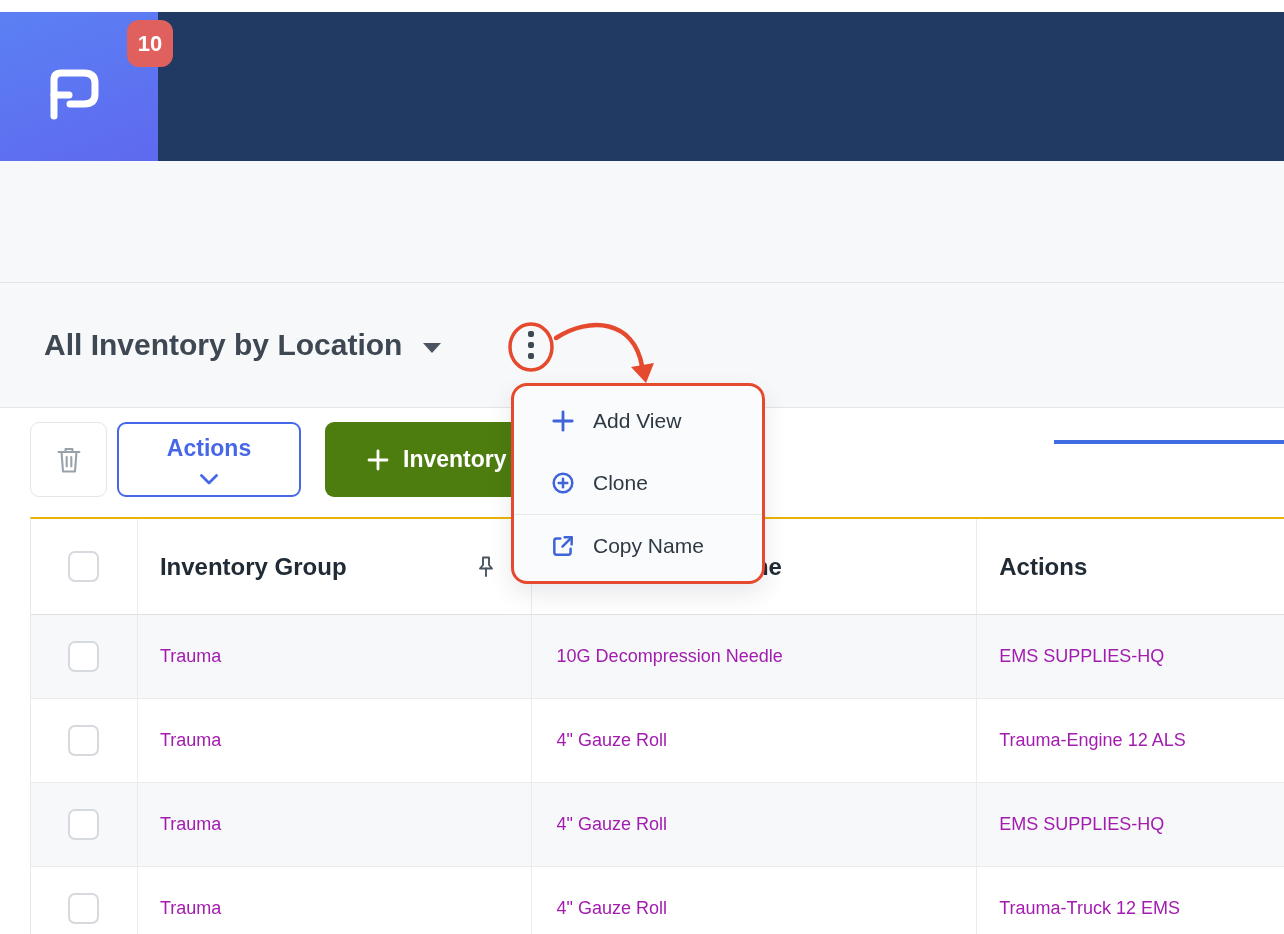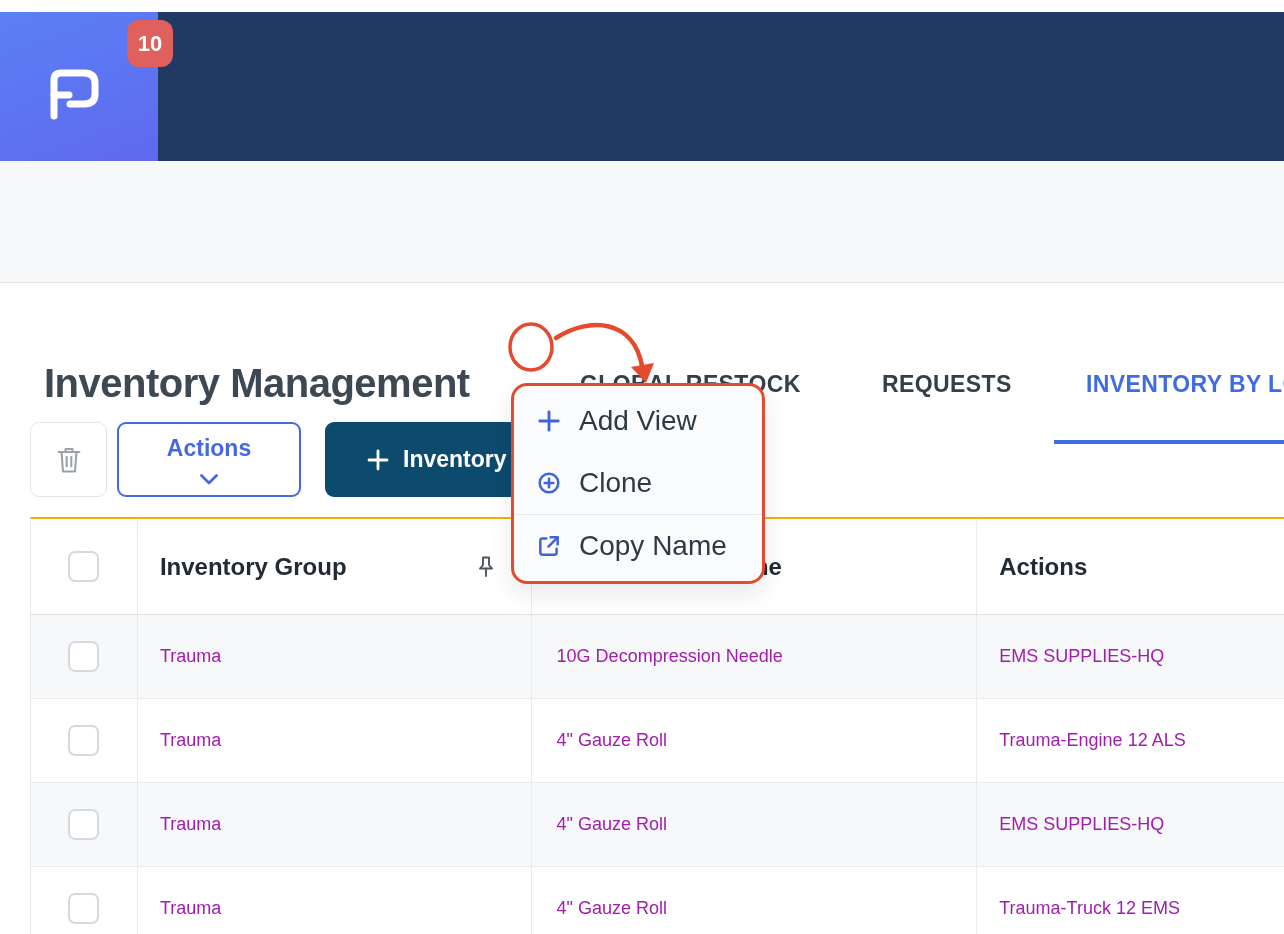--- a/index.html
+++ b/index.html
@@ -37,21 +37,21 @@
   .kebab{ position:absolute; left:519px; top:0; height:124px; width:24px; display:flex;
     flex-direction:column; align-items:center; justify-content:center; gap:5px; cursor:pointer; }
   .kebab .dot{ width:6px; height:6px; border-radius:2px; background:#3e4853; }
 
   
   .btn{ position:absolute; top:422px; height:75px; border-radius:9px; display:flex;
     align-items:center; justify-content:center; cursor:pointer; }
   .trash-btn{ left:30px; width:77px; background:#fff; border:1px solid #e3e6e9; }
   .actions-btn{ left:117px; width:184px; background:#fff; border:2px solid #4667e8;
     color:#4667e8; font-size:23px; font-weight:700; gap:12px;flex-direction:column; }
-  .inventory-btn{ left:325px; width:232px; background:#0c4a6e; color:#fff; font-size:23px;
+  .inventory-btn{ left:325px; width:232px; background:#4d7c0f; color:#fff; font-size:23px;
     font-weight:700; gap:14px; justify-content:flex-start; padding-left:42px; white-space:nowrap; }
 
   
   .table{ position:absolute; left:30px; top:517px; width:1254px; height:417px;
     border-top:2px solid #eab308; border-left:1px solid #e6e8ea; background:#fff; }
   .thead{ display:flex; height:96px; background:#fff; border-bottom:1px solid #dfe2e5; }
   .trow{ display:flex; height:84px; border-bottom:1px solid #e9ebed; background:#fff; }
   .trow.alt{ background:#f7f8f9; }
   .cell{ border-right:1px solid #e9ebed; display:flex; align-items:center; }
   .col-check{ width:107px; justify-content:center; }
@@ -61,22 +61,22 @@
   .thead .cell{ font-size:24px; font-weight:700; color:#212b36; }
   .thead .col-group{ justify-content:space-between; padding-right:34px; }
   .thead .col-name{ padding-left:185px; }
   .trow .cell{ font-size:18px; color:#a21caf; white-space:nowrap; overflow:hidden; }
   .checkbox{ width:31px; height:31px; border:2px solid #d6d9de; border-radius:7px; background:#fff; cursor:pointer; }
 
   
   .menu{ position:absolute; left:511px; top:383px; width:254px; background:#fafbfc;
     border:3px solid #e64a2e; border-radius:16px; z-index:20; padding:4px 0;
     box-shadow:0 10px 24px rgba(30,40,60,0.10); }
-  .menu-item{ height:62px; display:flex; align-items:center; gap:17px; padding-left:22px;
-    font-size:28px; color:#2e3944; cursor:pointer; }
+  .menu-item{ height:62px; display:flex; align-items:center; gap:17px; padding-left:36px;
+    font-size:21px; color:#2e3944; cursor:pointer; }
   .menu-divider{ height:1px; background:#e7e9eb; }
 
   
   .annotation{ position:absolute; left:0; top:0; width:1284px; height:934px; z-index:30; pointer-events:none; }
 </style>
 </head>
 <body>
 
 <div class="screen">
 
@@ -91,20 +91,31 @@
   </div>
 
   <div class="page-header">
     <div class="page-title">Inventory Management</div>
     <div class="tab tab1">GLOBAL RESTOCK</div>
     <div class="tab tab2">REQUESTS</div>
     <div class="tab tab3">INVENTORY BY LOCATION</div>
     <div class="tab-underline"></div>
   </div>
 
+  <div class="view-bar">
+    <div class="view-title">
+      <span class="view-title-label">All Inventory by Location</span>
+      <span class="caret-down"></span>
+    </div>
+    <div class="kebab">
+      <span class="dot"></span>
+      <span class="dot"></span>
+      <span class="dot"></span>
+    </div>
+  </div>
 
   <div class="btn trash-btn">
     <svg width="28" height="30" viewBox="0 0 24 26" fill="none" stroke="#99a1a9" stroke-width="1.8" stroke-linecap="round" stroke-linejoin="round">
       <path d="M3 6 H21"></path>
       <path d="M9 6 V3.5 H15 V6"></path>
       <path d="M5.5 6 L6.8 23 H17.2 L18.5 6"></path>
       <path d="M10 10.5 V18.5"></path>
       <path d="M14 10.5 V18.5"></path>
     </svg>
   </div>

